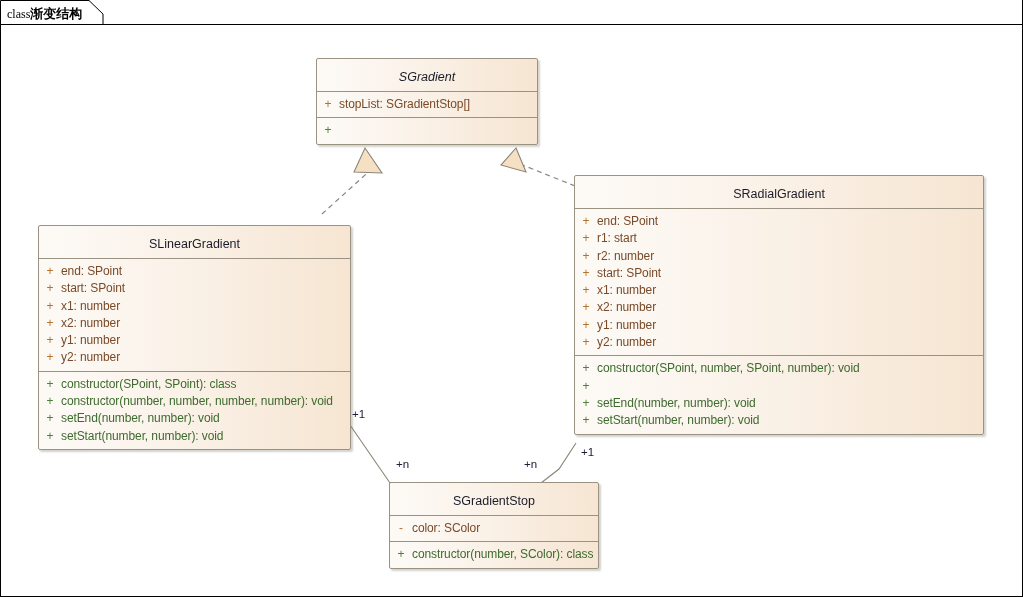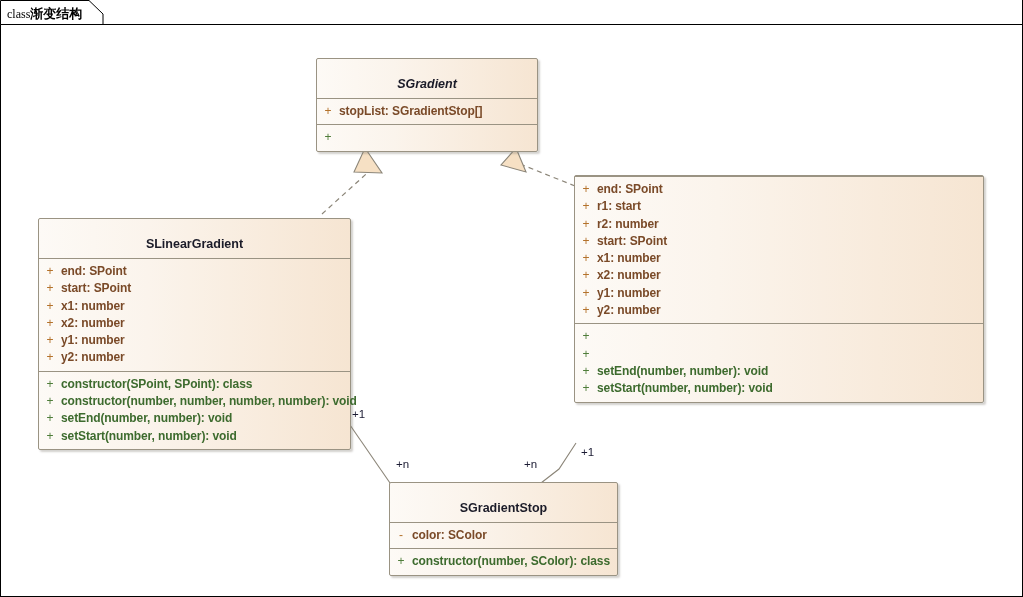--- a/index.html
+++ b/index.html
@@ -69,23 +69,23 @@
     z-index: 3;
     border: 1px solid #9a9383;
     box-sizing: border-box;
     background: linear-gradient(to right, #fdfaf6 0%, #fbf4ec 35%, #f6e5d2 100%);
     box-shadow: 2px 2px 2px rgba(120,115,105,0.33);
     border-radius: 2px;
   }
   .uml-header {
     text-align: center;
     font-size: 12.5px;
-    font-weight: bold;
+    font-weight: normal;
     color: #1b1b28;
-    padding: 18px 10px 7px 10px;
+    padding: 11px 10px 7px 10px;
     white-space: nowrap;
     box-sizing: border-box;
   }
   .uml-header.abstract { font-style: italic; }
   .compartment {
     border-top: 1px solid #9a9383;
     padding: 4px 0 4px 0;
     box-sizing: border-box;
   }
   .member {
@@ -99,21 +99,21 @@
   .vis {
     width: 22px;
     flex: 0 0 22px;
     text-align: center;
     font-size: 12px;
   }
   .attr .vis { color: #b4722b; }
   .attr .mname { color: #7a4a28; }
   .op .vis { color: #4f7d3a; }
   .op .mname { color: #3d6b2e; }
-  .mname { letter-spacing: -0.1px; font-weight: bold; }
+  .mname { letter-spacing: -0.1px; }
 
   
   .mult {
     position: absolute;
     font-size: 11.5px;
     color: #1b1b33;
     z-index: 4;
     white-space: nowrap;
   }
 </style>
@@ -168,21 +168,21 @@
         <span class="mname">stopList: SGradientStop[]</span>
       </div>
     </div>
     <div class="compartment">
       <div class="member op">
         <span class="vis">+</span>
       </div>
     </div>
   </div>
 
-  <div class="uml-class" id="box-slineargradient" style="left:38px; top:218px; width:313px;">
+  <div class="uml-class" id="box-slineargradient" style="left:38px; top:225px; width:313px;">
     <div class="uml-header">SLinearGradient</div>
     <div class="compartment">
       <div class="member attr">
         <span class="vis">+</span>
         <span class="mname">end: SPoint</span>
       </div>
       <div class="member attr">
         <span class="vis">+</span>
         <span class="mname">start: SPoint</span>
       </div>
@@ -217,20 +217,21 @@
         <span class="mname">setEnd(number, number): void</span>
       </div>
       <div class="member op">
         <span class="vis">+</span>
         <span class="mname">setStart(number, number): void</span>
       </div>
     </div>
   </div>
 
   <div class="uml-class" id="box-sradialgradient" style="left:574px; top:175px; width:410px;">
+    <div class="uml-header">SRadialGradient</div>
     <div class="compartment">
       <div class="member attr">
         <span class="vis">+</span>
         <span class="mname">end: SPoint</span>
       </div>
       <div class="member attr">
         <span class="vis">+</span>
         <span class="mname">r1: start</span>
       </div>
       <div class="member attr">
@@ -254,36 +255,37 @@
         <span class="mname">y1: number</span>
       </div>
       <div class="member attr">
         <span class="vis">+</span>
         <span class="mname">y2: number</span>
       </div>
     </div>
     <div class="compartment">
       <div class="member op">
         <span class="vis">+</span>
+        <span class="mname">constructor(SPoint, number, SPoint, number): void</span>
       </div>
       <div class="member op">
         <span class="vis">+</span>
       </div>
       <div class="member op">
         <span class="vis">+</span>
         <span class="mname">setEnd(number, number): void</span>
       </div>
       <div class="member op">
         <span class="vis">+</span>
         <span class="mname">setStart(number, number): void</span>
       </div>
     </div>
   </div>
 
-  <div class="uml-class" id="box-sgradientstop" style="left:389px; top:482px; width:229px;">
+  <div class="uml-class" id="box-sgradientstop" style="left:389px; top:482px; width:210px;">
     <div class="uml-header">SGradientStop</div>
     <div class="compartment">
       <div class="member attr">
         <span class="vis">-</span>
         <span class="mname">color: SColor</span>
       </div>
     </div>
     <div class="compartment">
       <div class="member op">
         <span class="vis">+</span>

